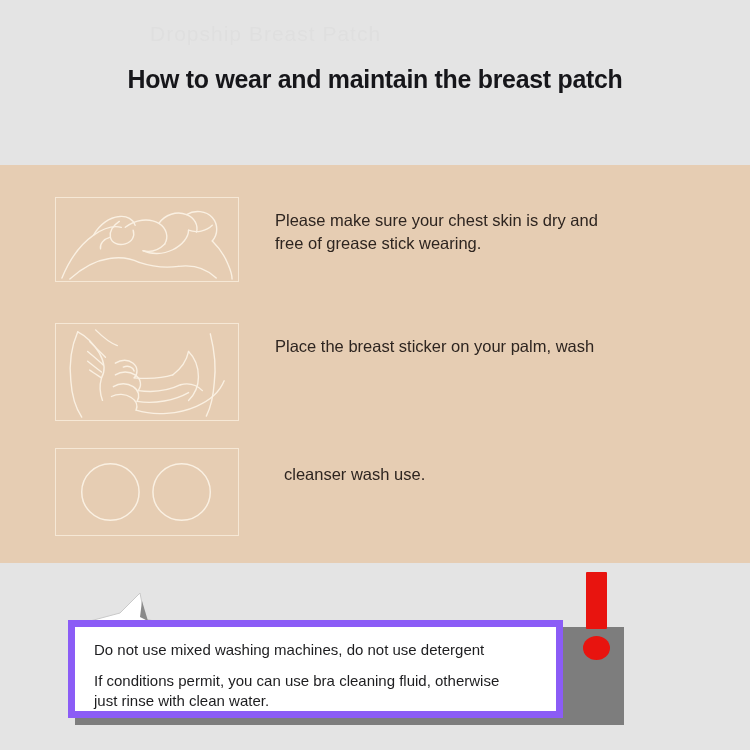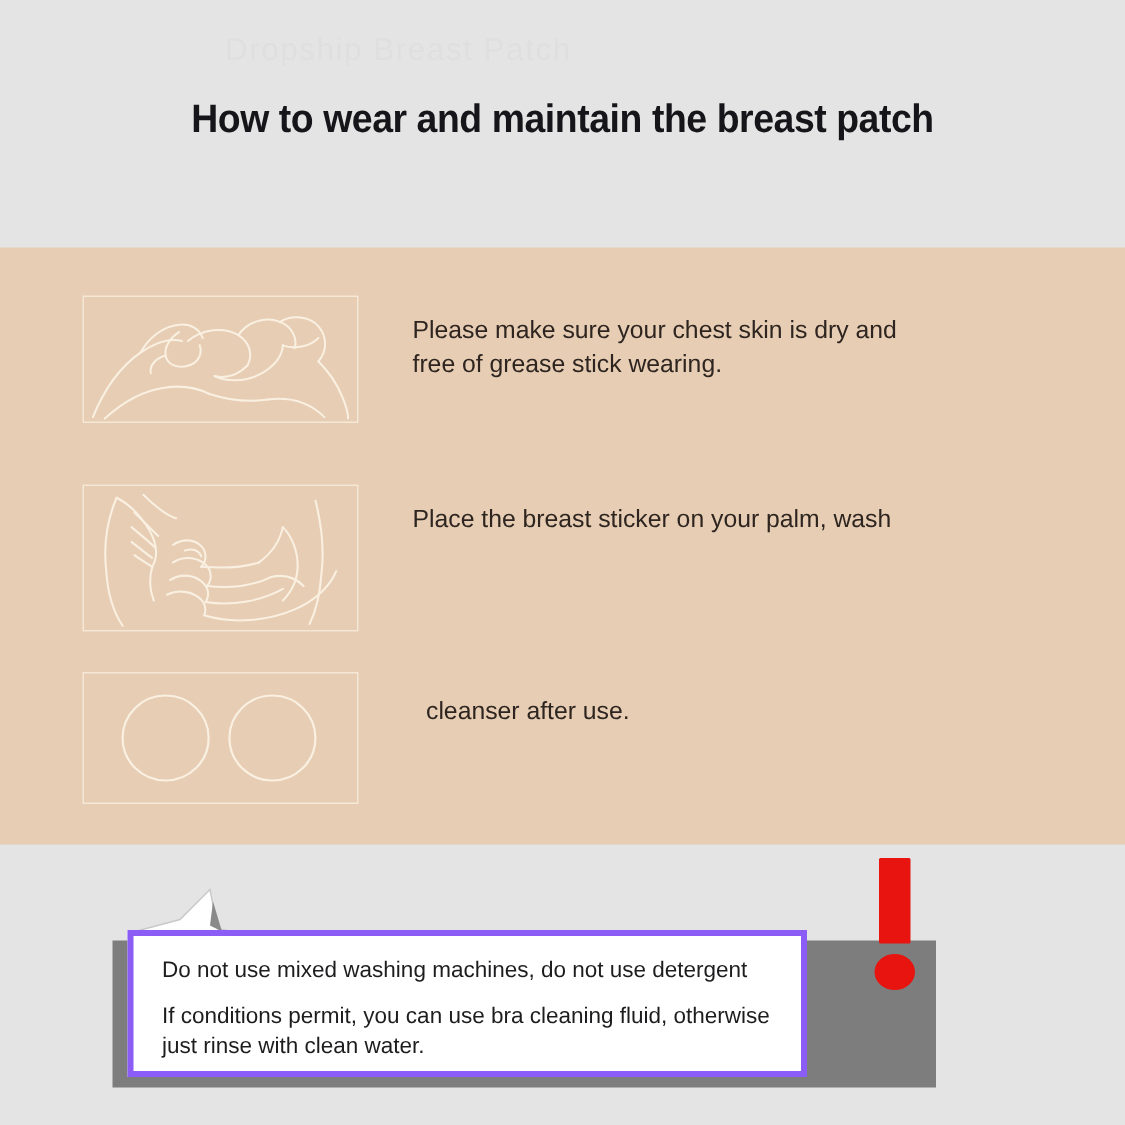--- a/index.html
+++ b/index.html
@@ -135,26 +135,26 @@
   .callout-shadow {
     position: absolute;
     left: 7px;
     top: 7px;
     width: 549px;
     height: 98px;
     background: #7d7d7d;
   }
   .callout-body {
     position: absolute;
-    left: 17px;
+    left: 0;
     top: 0;
-    width: 453px;
+    width: 495px;
     height: 98px;
     background: #ffffff;
-    border: 4px solid #8b5cf6;
+    border: 7px solid #8b5cf6;
     box-sizing: border-box;
   }
   .callout-tail {
     position: absolute;
     left: 22px;
     top: -29px;
     width: 66px;
     height: 31px;
   }
   .callout-tail svg { display: block; }
@@ -273,21 +273,21 @@
     <div class="step step-3">
       <div class="step-figure">
         <svg viewBox="0 0 184 88" preserveAspectRatio="none">
           <g fill="none" stroke="#faf0e2" stroke-width="1.5">
             <circle cx="55" cy="44" r="29"></circle>
             <circle cx="127" cy="44" r="29"></circle>
           </g>
         </svg>
       </div>
       <div class="step-text">
-        <span class="ln ln2">cleanser after use.</span>
+        <span class="ln ln2">cleanser wash use.</span>
       </div>
     </div>
 
   </div>
 
   <div class="bottom-area">
 
     <div class="callout">
       <div class="callout-shadow"></div>
       <div class="callout-tail">

